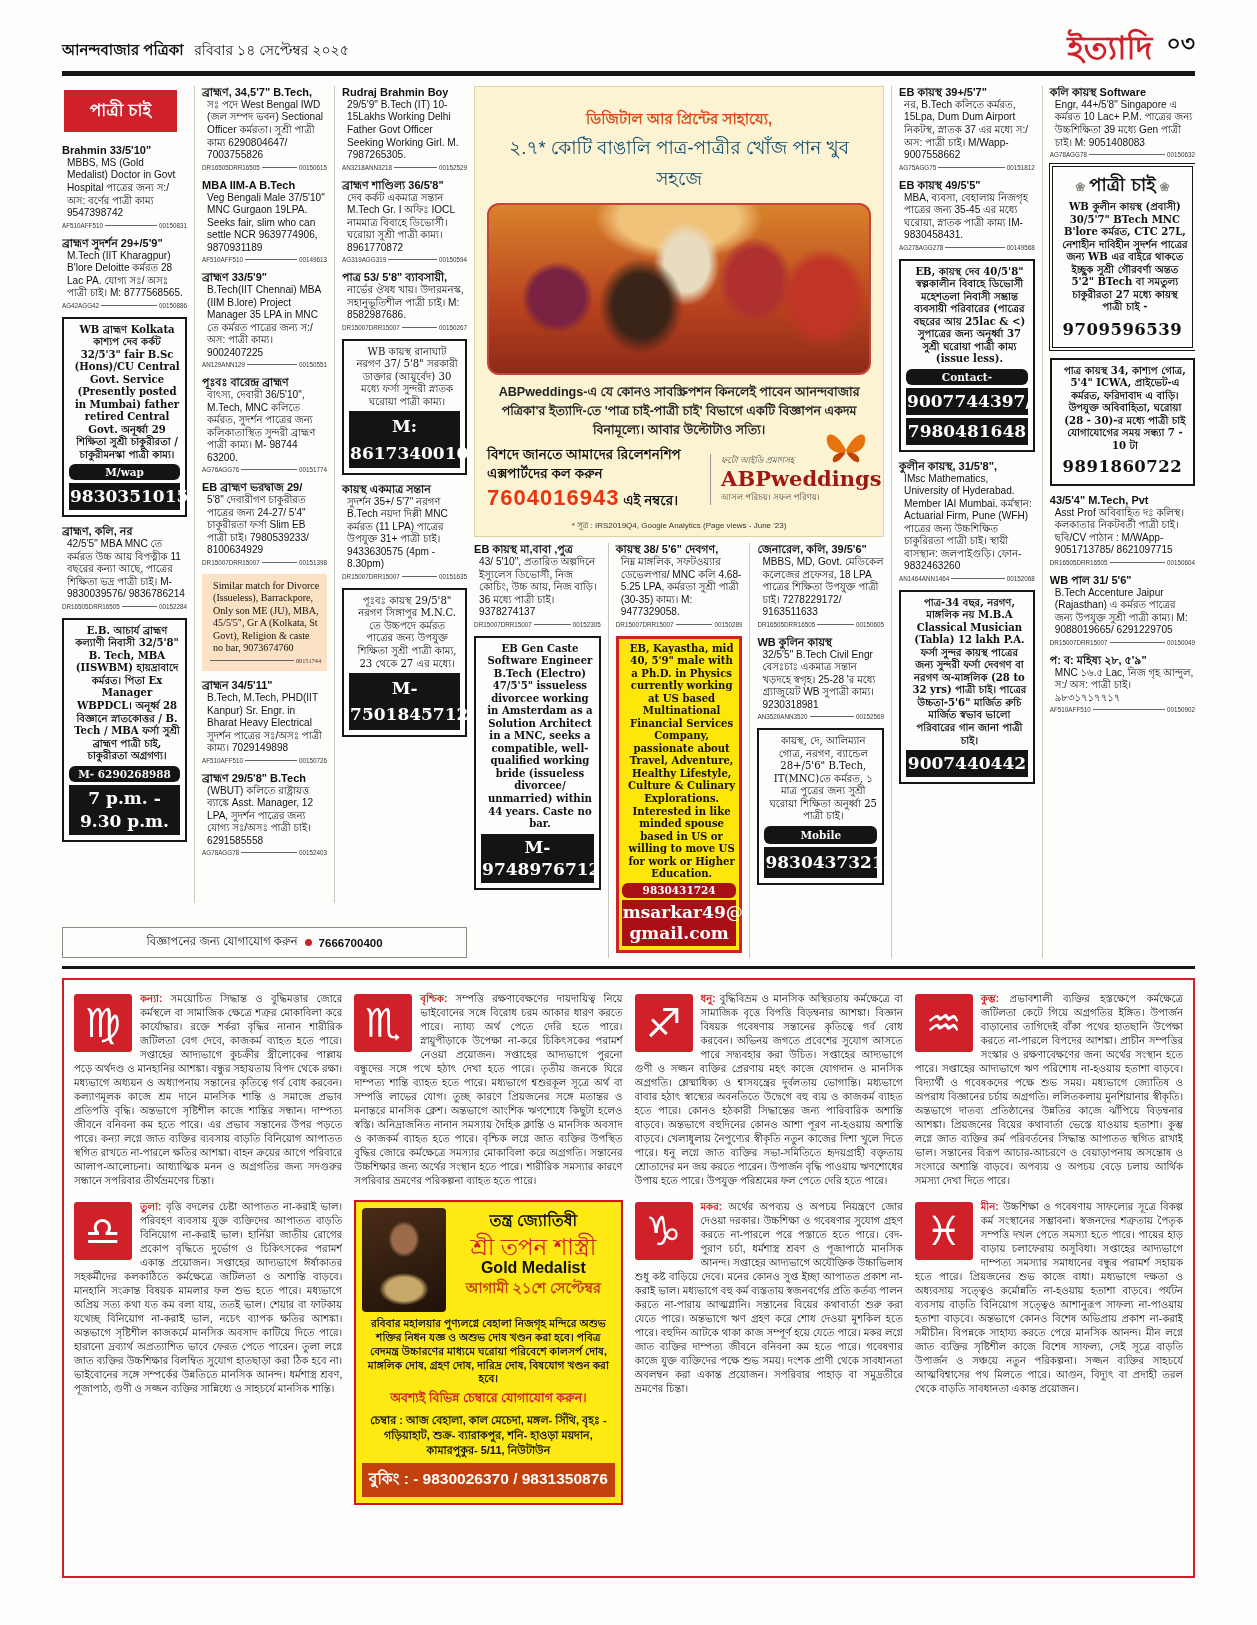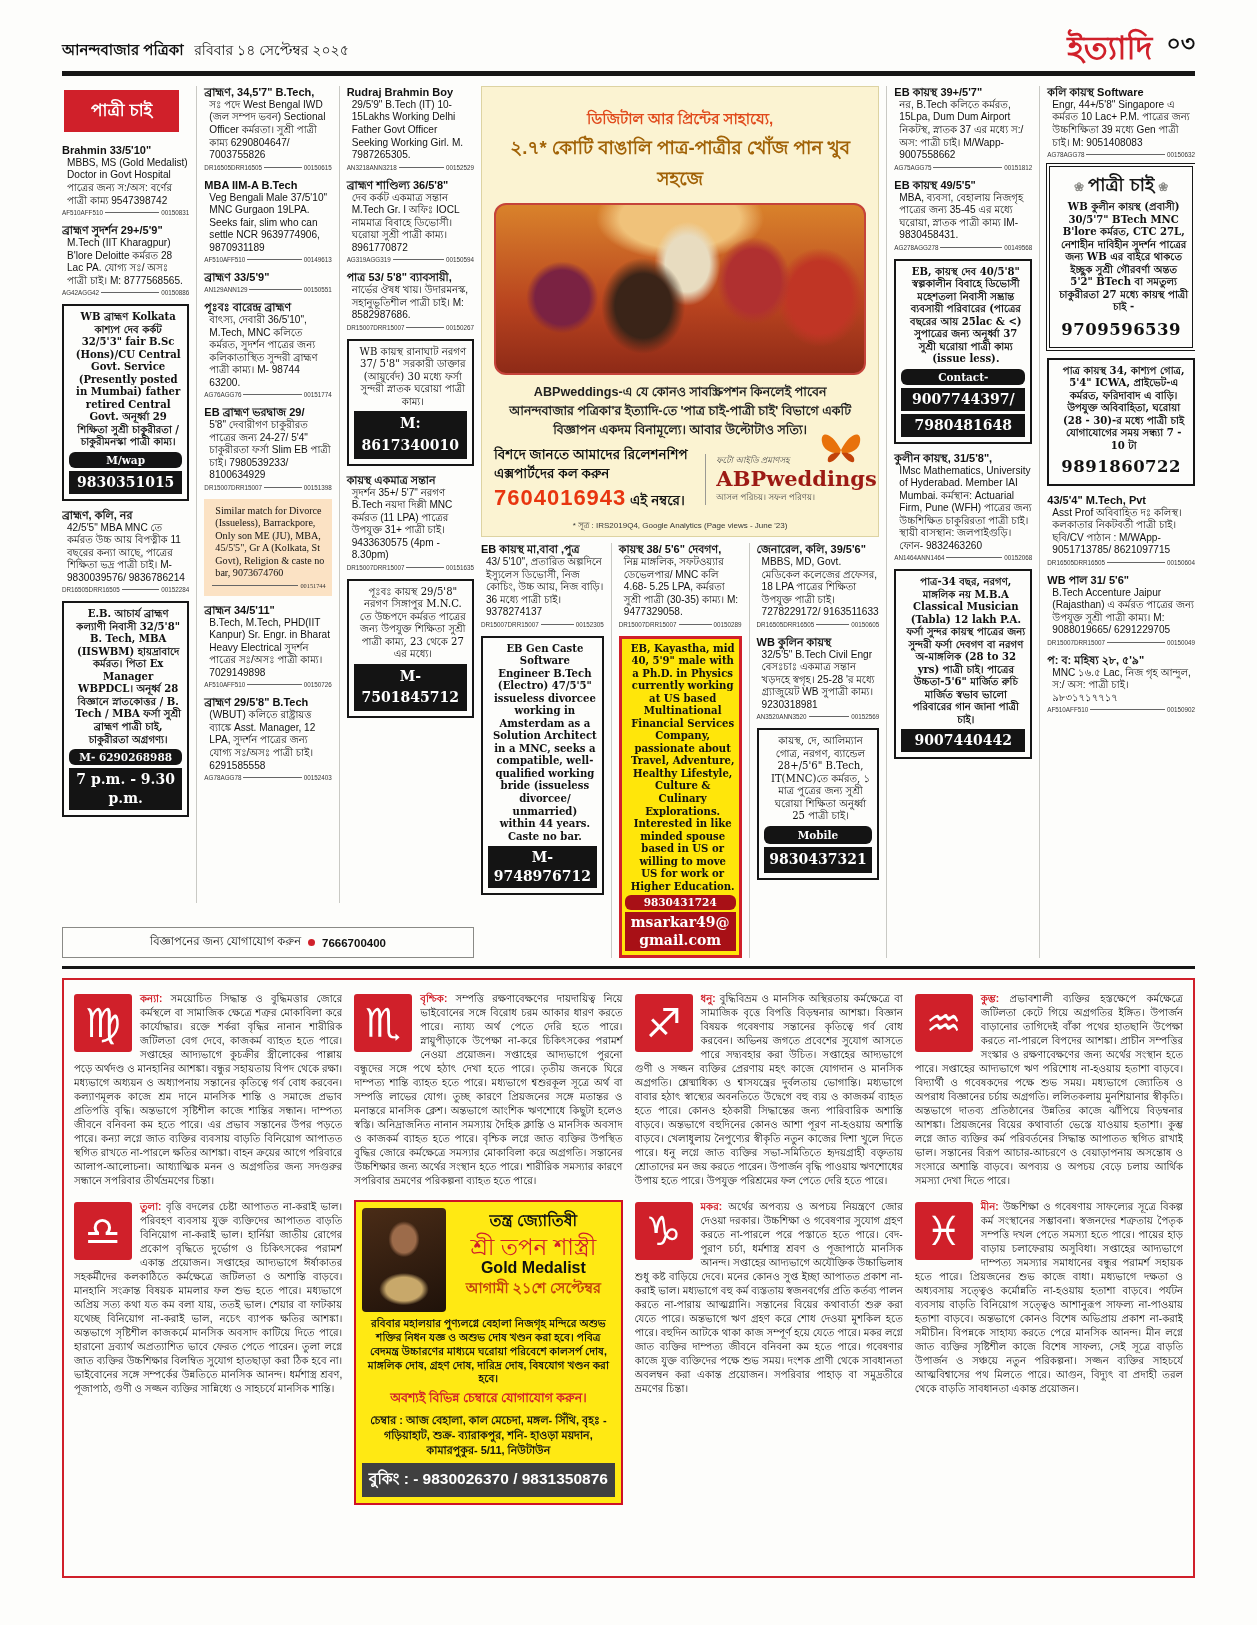--- a/index.html
+++ b/index.html
@@ -26,39 +26,39 @@
   .ad .t{font-weight:bold;font-size:11px;line-height:1.18;}
   .ad .b{font-size:10.1px;line-height:1.24;padding-left:5px;}
   .code{display:flex;align-items:center;font-size:6.3px;color:#333;margin-top:2px;}
   .code .line{flex:1;border-top:1px solid #666;margin:0 2px;}
   .badge{background:#d0202a;color:#fff;text-align:center;font-size:17px;font-weight:bold;
          padding:7px 4px;margin:4px 10px 12px 2px;}
   .boxed-center{border:2px solid #161616;padding:5px;text-align:center;font-family:"DejaVu Serif",serif;
                 font-weight:bold;font-size:11.6px;line-height:1.35;}
   .boxed-big{border:2px solid #161616;padding:5px;text-align:center;font-family:"DejaVu Serif",serif;
              font-size:13.8px;line-height:1.55;}
-  .band{background:#141414;color:#fff;font-weight:bold;text-align:center;font-size:14px;padding:2px 1px;margin-top:3px;}
+  .band{background:#141414;color:#fff;font-weight:bold;text-align:center;font-size:17px;padding:2px 1px;margin-top:3px;}
   .band-sm{font-size:10.5px;padding:1px;border-radius:6px;}
   .peach{background:#fbe2c4;padding:6px;font-size:10.4px;line-height:1.3;font-family:Liberation Serif, serif;}
   .yellow{background:#ffe60a;border:3px solid #d0202a;font-family:"DejaVu Serif",serif;font-weight:bold;
           text-align:center;font-size:10.9px;line-height:1.25;padding:4px 3px;}
   .yellow .band{background:#a81016;margin-top:2px;}
   .fancy{border:1px solid #161616;outline:1px solid #161616;outline-offset:2px;margin:3px 2px 10px 2px;
          padding:5px 3px;text-align:center;font-family:"DejaVu Serif",serif;font-weight:bold;font-size:11px;line-height:1.45;}
   .fancy-head{font-size:18px;font-weight:bold;color:#161616;margin-bottom:3px;}
   .fancy-head::before,.fancy-head::after{content:"❀";color:#8a8a86;font-size:12px;margin:0 4px;}
   .bigphone{font-size:16.5px;font-weight:bold;margin-top:4px;letter-spacing:.5px;}
   .contact-strip{border:1px solid #8a8a86;display:flex;justify-content:center;align-items:center;gap:7px;
                  font-size:11.5px;padding:5px;margin-top:24px;}
   .c-dot{width:7px;height:7px;border-radius:50%;background:#d0202a;display:inline-block;}
   .c-phone{font-weight:bold;}
   
   .abp-ad{background:#fbf3d2;border:1px solid #ddd3a2;padding:8px 12px 4px;text-align:center;}
   .abp-h1{color:#e04a1c;font-size:15px;font-weight:bold;margin-top:12px;}
-  .abp-h2{color:#a16207;font-size:18.5px;font-weight:bold;margin:2px 0 7px;}
+  .abp-h2{color:#0c4a6e;font-size:18.5px;font-weight:normal;margin:2px 0 7px;}
   .abp-photo{height:168px;border:2px solid #c5433a;border-radius:12px;overflow:hidden;
     background:
       radial-gradient(60px 60px at 18% 55%, #7a2242 0 45%, transparent 60%),
       radial-gradient(70px 80px at 40% 60%, #3a2418 0 40%, transparent 60%),
       radial-gradient(55px 70px at 52% 35%, #e8dcc0 0 40%, transparent 60%),
       radial-gradient(60px 70px at 70% 45%, #b03030 0 45%, transparent 62%),
       radial-gradient(70px 80px at 88% 55%, #c03525 0 45%, transparent 62%),
       radial-gradient(120px 60px at 50% 8%, #f0c27a 0 50%, transparent 70%),
       linear-gradient(180deg,#d9822b,#b8431f 60%,#8e2a17);}
   .abp-body{font-size:12.6px;font-weight:bold;color:#222;margin:8px 6px 6px;line-height:1.5;}
@@ -89,21 +89,21 @@
       radial-gradient(40px 26px at 50% 78%, #c8a86a 0 45%, transparent 62%),
       linear-gradient(160deg,#4a2c17,#1f120a);}
   .t-head{flex:1;}
   .t-line1{font-size:16px;font-weight:bold;}
   .t-name{color:#d0202a;font-size:23px;font-weight:normal;line-height:1.05;}
   .t-medal{font-size:16px;font-weight:bold;}
   .t-date{color:#c2410c;font-size:14.5px;font-weight:bold;}
   .t-body{font-size:10.6px;font-weight:bold;margin-top:5px;line-height:1.3;}
   .t-cta{color:#d0202a;font-weight:bold;font-size:12.5px;margin-top:3px;}
   .t-chambers{font-size:11px;font-weight:bold;margin-top:4px;line-height:1.35;}
-  .t-booking{background:#404040;color:#fff;font-size:15.5px;font-weight:bold;padding:4px 2px;margin-top:5px;}
+  .t-booking{background:#c2410c;color:#fff;font-size:15.5px;font-weight:bold;padding:4px 2px;margin-top:5px;}
 </style>
 </head>
 <body>
 
 <div class="page">
 
   <header>
     <div class="mast">
       <span class="mast-name">আনন্দবাজার পত্রিকা</span>
       <span class="mast-date">রবিবার ১৪ সেপ্টেম্বর ২০২৫</span>
@@ -171,20 +171,21 @@
               <div class="t">MBA IIM-A B.Tech</div>
               <div class="b">Veg Bengali Male 37/5'10" MNC Gurgaon 19LPA. Seeks fair, slim who can settle NCR 9639774906, 9870931189</div>
               <div class="code">
                 <span class="cl">AF510AFF510</span>
                 <span class="line"></span>
                 <span class="cr">00149613</span>
               </div>
             </div>
             <div class="ad plain">
               <div class="t">ব্রাহ্মণ 33/5'9"</div>
+              <div class="b">B.Tech(IIT Chennai) MBA (IIM B.lore) Project Manager 35 LPA in MNC তে কর্মরত পাত্রের জন্য স:/অস: পাত্রী কাম্য। 9002407225</div>
               <div class="code">
                 <span class="cl">AN129ANN129</span>
                 <span class="line"></span>
                 <span class="cr">00150551</span>
               </div>
             </div>
             <div class="ad plain">
               <div class="t">পূঃবঃ বারেন্দ্র ব্রাহ্মণ</div>
               <div class="b">বাৎস্য, দেবারী 36/5'10", M.Tech, MNC কলিতে কর্মরত, সুদর্শন পাত্রের জন্য কলিকাতাস্থিত সুন্দরী ব্রাহ্মণ পাত্রী কাম্য। M- 98744 63200.</div>
               <div class="code">

